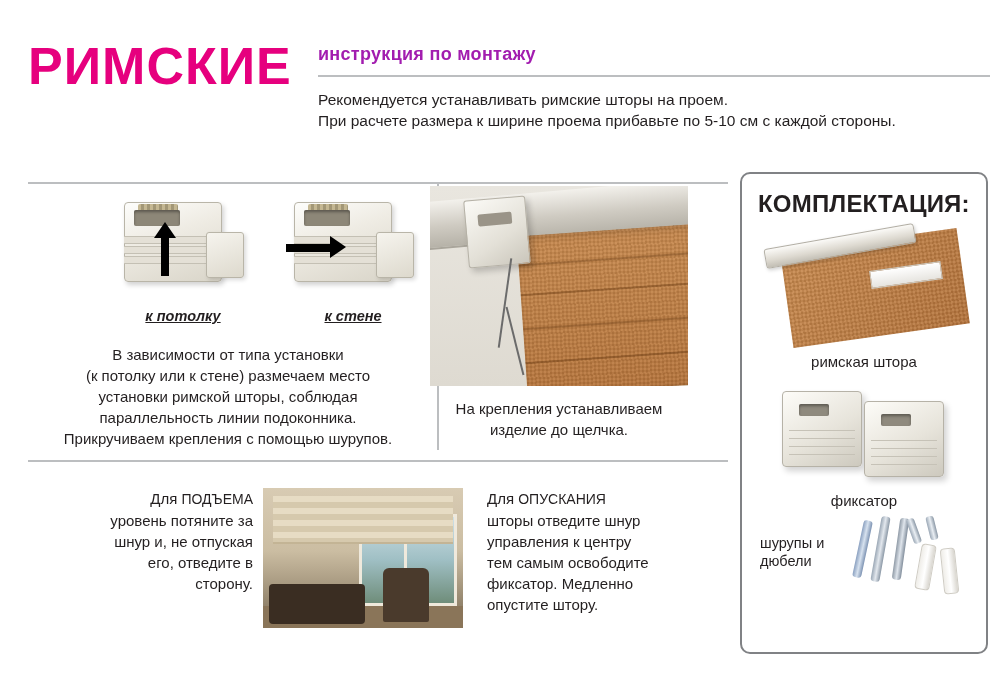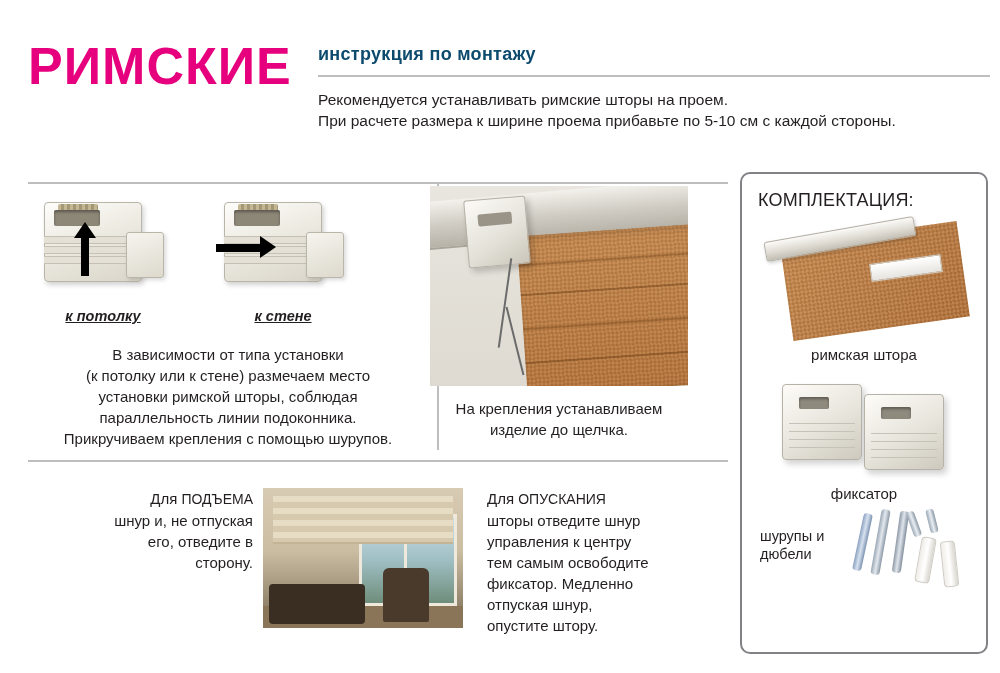--- a/index.html
+++ b/index.html
@@ -42,21 +42,21 @@
 
   .header-right {
     position: absolute;
     left: 318px;
     top: 44px;
     right: 10px;
   }
   .subtitle {
     font-size: 18px;
     font-weight: bold;
-    color: #0c4a6e;
+    color: #a21caf;
     letter-spacing: 0.3px;
   }
   .hr-top {
     margin-top: 10px;
     border-top: 2px solid #bcbec0;
     width: 672px;
   }
   .intro {
     margin-top: 12px;
     font-size: 15.5px;
@@ -90,22 +90,22 @@
 
   
   .sec1 {
     position: absolute;
     left: 28px;
     top: 192px;
     width: 400px;
   }
   .bracket-row {
     display: flex;
-    justify-content: flex-start;
-    gap: 30px;
+    justify-content: flex-end;
+    gap: 20px;
     align-items: flex-end;
   }
   .bracket-item {
     width: 150px;
     text-align: center;
   }
   .bracket-art {
     position: relative;
     height: 110px;
     width: 150px;
@@ -424,22 +424,22 @@
     left: 740px;
     top: 172px;
     width: 244px;
     height: 478px;
     border: 2px solid #808285;
     border-radius: 10px;
     background: #fff;
   }
   .panel-title {
     margin: 16px 0 0 16px;
-    font-size: 18px;
-    font-weight: normal;
+    font-size: 24px;
+    font-weight: bold;
     letter-spacing: .2px;
   }
   .panel-item {
     text-align: center;
   }
   .panel-caption {
     font-size: 15px;
     line-height: 19px;
     margin-top: 6px;
     text-align: center;
@@ -660,20 +660,21 @@
       <div>изделие до щелчка.</div>
     </div>
   </div>
 
   <div class="sec3">
 
     <div class="sec3-col-left">
       <div>
         <span>Для </span><span class="kw">ПОДЪЕМА</span>
       </div>
+      <div>уровень потяните за</div>
       <div>шнур и, не отпуская</div>
       <div>его, отведите в</div>
       <div>сторону.</div>
     </div>
 
     <div class="sec3-photo">
       <div class="room-bg"></div>
       <div class="room-window"></div>
       <div class="room-blind"></div>
       <div class="room-floor"></div>
@@ -682,21 +683,20 @@
     </div>
 
     <div class="sec3-col-right">
       <div>
         <span>Для </span><span class="kw">ОПУСКАНИЯ</span>
       </div>
       <div>шторы отведите шнур</div>
       <div>управления к центру</div>
       <div>тем самым освободите</div>
       <div>фиксатор. Медленно</div>
-      <div>отпуская шнур,</div>
       <div>опустите штору.</div>
     </div>
   </div>
 
   <div class="panel">
     <div class="panel-title">КОМПЛЕКТАЦИЯ:</div>
 
     <div class="panel-item">
       <div class="art-curtain">
         <div class="ac-fabric"></div>

